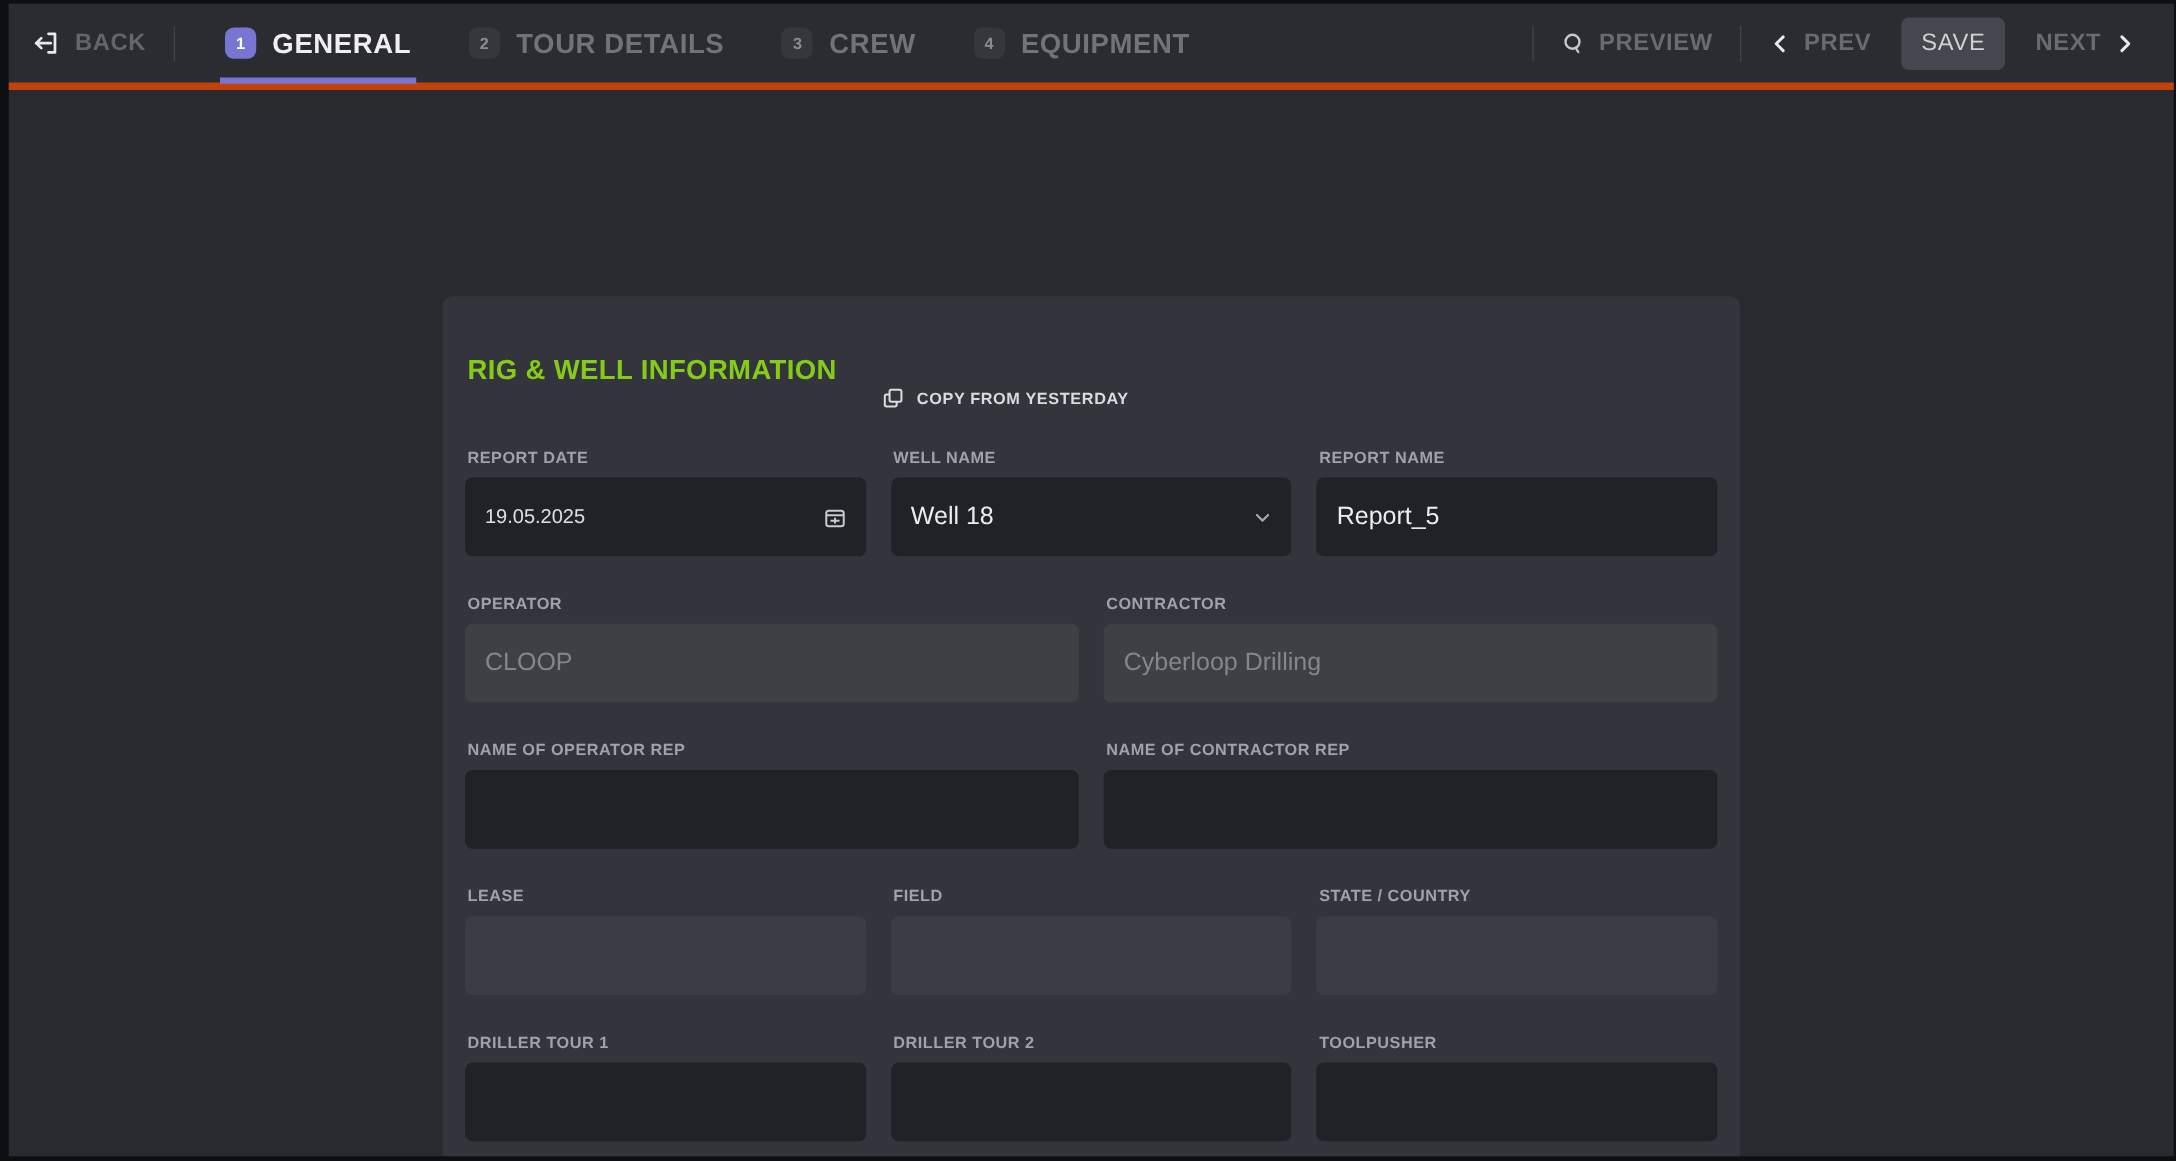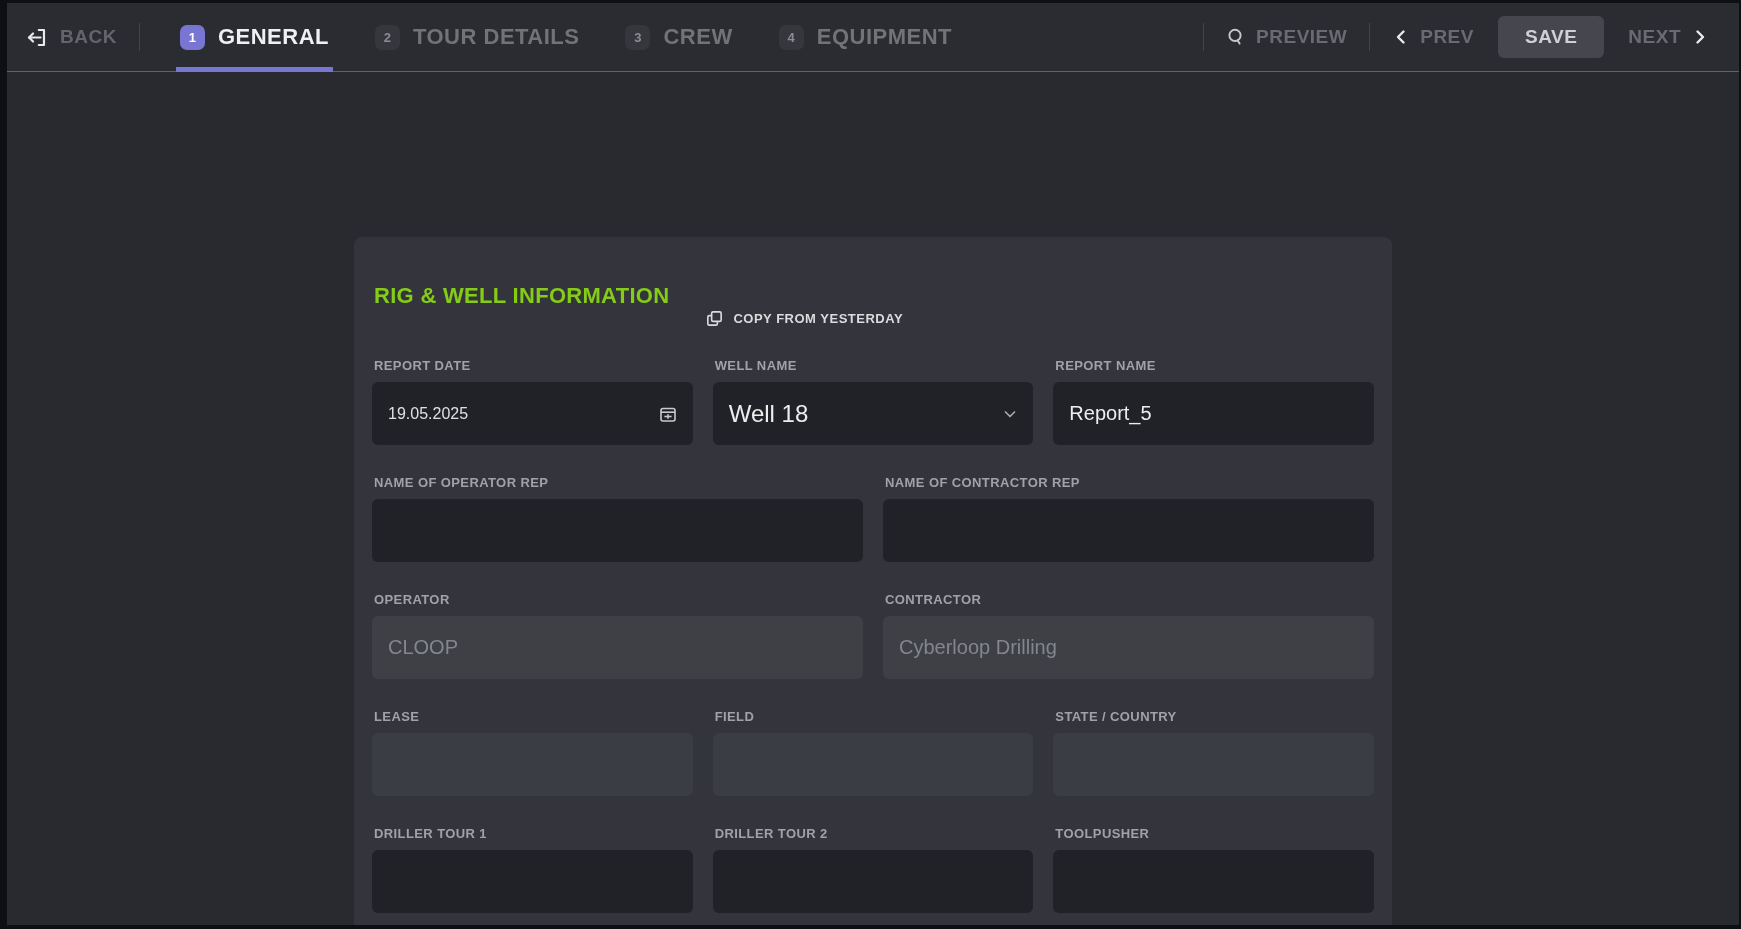--- a/index.html
+++ b/index.html
@@ -2,41 +2,41 @@
 <html><head>
 <meta charset="utf-8">
 <style>
   * { margin:0; padding:0; box-sizing:border-box; }
   html,body { width:1741px; height:929px; background:#0e0f12; overflow:hidden;
               font-family:"Liberation Sans", sans-serif; }
   .app { position:absolute; top:3px; left:7px; right:2px; bottom:4px;
          background:#292a2f; display:flex; flex-direction:column; }
 
   
-  .topbar { height:69px; flex:0 0 69px; background:#2b2c31; border-bottom:1px solid #c2410c;
+  .topbar { height:69px; flex:0 0 69px; background:#2b2c31; border-bottom:6px solid #c2410c;
             display:flex; align-items:center; padding:0 30px 0 18px; }
   .back-btn { display:flex; align-items:center; gap:12px; cursor:pointer; }
   .back-btn svg { stroke:#e8e9eb; }
   .back-label { color:#63656c; font-size:19px; font-weight:600; letter-spacing:.5px; }
   .vdivider { width:1px; height:28px; background:#43444b; margin:0 22px; }
   .steps { display:flex; align-items:stretch; height:100%; gap:46px; margin-left:18px; }
   .step { display:flex; align-items:center; gap:13px; position:relative; cursor:pointer; }
   .step-badge { width:25px; height:25px; border-radius:7px; background:#36373d; color:#8b8d94;
                 font-size:13px; font-weight:700; display:flex; align-items:center; justify-content:center; }
   .step-label { color:#717379; font-size:22px; font-weight:600; letter-spacing:.5px;text-align:right; }
   .step.active .step-badge { background:#7976d3; color:#ffffff; }
   .step.active .step-label { color:#f0f0f2; font-weight:700; }
   .step.active::after { content:""; position:absolute; left:-4px; right:-4px; bottom:-1px;
                         height:5px; background:#7976d3; }
   .topbar-right { margin-left:auto; display:flex; align-items:center; }
   .txt-btn { display:flex; align-items:center; gap:10px; cursor:pointer; }
   .txt-btn .lbl { color:#696b72; font-size:19px; font-weight:600; letter-spacing:.5px; }
   .save-btn { background:#46474e; border:none; border-radius:6px; color:#cfd0d4;
-              font-family:inherit; font-size:19px; font-weight:700; letter-spacing:.5px;
-              padding:10px 27px; margin:3px 24px; cursor:pointer; }
+              font-family:inherit; font-size:19px; font-weight:400; letter-spacing:.5px;
+              padding:10px 16px; margin:3px 24px; cursor:pointer; }
   .chev { stroke:#e9eaec; }
 
   
   .content { flex:1; overflow:hidden; }
   .card { width:1038px; margin:165px auto 0; background:#34353c; border-radius:8px;
           padding:26px 18px 22px; }
   .card-head { display:flex; align-items:center; gap:36px; margin-bottom:30px; padding-left:2px; }
   .card-title { color:#84cc16; font-size:22px; font-weight:800; letter-spacing:.3px; }
   .copy-btn { display:flex; align-items:center; gap:9px; cursor:pointer;margin-top:46px; }
   .copy-btn .lbl { color:#dadbde; font-size:13px; font-weight:700; letter-spacing:.5px; }
@@ -47,21 +47,21 @@
             letter-spacing:.4px; margin-bottom:9px; padding-left:2px; }
   .ibox { height:63px; border-radius:6px; background:#212228; display:flex; align-items:center; }
   .ibox input { flex:1; min-width:0; background:transparent; border:none; outline:none;
                 color:#eceded; font-family:inherit; font-size:20px; padding:0 16px; }
   .ibox.date input { font-size:16px; color:#dfe0e3; }
   .ibox .trail { flex:0 0 auto; margin-right:15px; display:flex; align-items:center; cursor:pointer; }
   .ibox.disabled { background:#3e4046; }
   .ibox.disabled input { color:#84868e; }
   .ibox.empty-light { background:#3b3d44; }
   .select { cursor:pointer; }
-  .select .sel-value { flex:1; color:#eceded; font-size:24px; padding:0 16px;
+  .select .sel-value { flex:1; color:#eceded; font-size:20px; padding:0 16px;
                        white-space:nowrap; overflow:hidden; }
 </style>
 </head>
 <body>
 
 <div class="app">
 
   <div class="topbar">
 
     <div class="back-btn">
@@ -178,50 +178,50 @@
         <div class="fcol">
           <label class="flabel">REPORT NAME</label>
           <div class="ibox">
             <input type="text" value="Report_5" style="">
           </div>
         </div>
       </div>
 
       <div class="frow">
         <div class="fcol">
-          <label class="flabel">NAME OF OPERATOR REP</label>
-          <div class="ibox">
-            <input type="text" value="" style="">
-          </div>
-        </div>
-        <div class="fcol">
-          <label class="flabel">NAME OF CONTRACTOR REP</label>
-          <div class="ibox">
-            <input type="text" value="" style="">
-          </div>
-        </div>
-      </div>
-
-      <div class="frow">
-        <div class="fcol">
           <label class="flabel">OPERATOR</label>
           <div class="ibox disabled">
             <input type="text" disabled="" value="CLOOP" style="">
           </div>
         </div>
         <div class="fcol">
           <label class="flabel">CONTRACTOR</label>
           <div class="ibox disabled">
             <input type="text" disabled="" value="Cyberloop Drilling" style="">
           </div>
         </div>
       </div>
 
       <div class="frow">
         <div class="fcol">
+          <label class="flabel">NAME OF OPERATOR REP</label>
+          <div class="ibox">
+            <input type="text" value="" style="">
+          </div>
+        </div>
+        <div class="fcol">
+          <label class="flabel">NAME OF CONTRACTOR REP</label>
+          <div class="ibox">
+            <input type="text" value="" style="">
+          </div>
+        </div>
+      </div>
+
+      <div class="frow">
+        <div class="fcol">
           <label class="flabel">LEASE</label>
           <div class="ibox empty-light">
             <input type="text" disabled="" value="" style="">
           </div>
         </div>
         <div class="fcol">
           <label class="flabel">FIELD</label>
           <div class="ibox empty-light">
             <input type="text" disabled="" value="" style="">
           </div>

